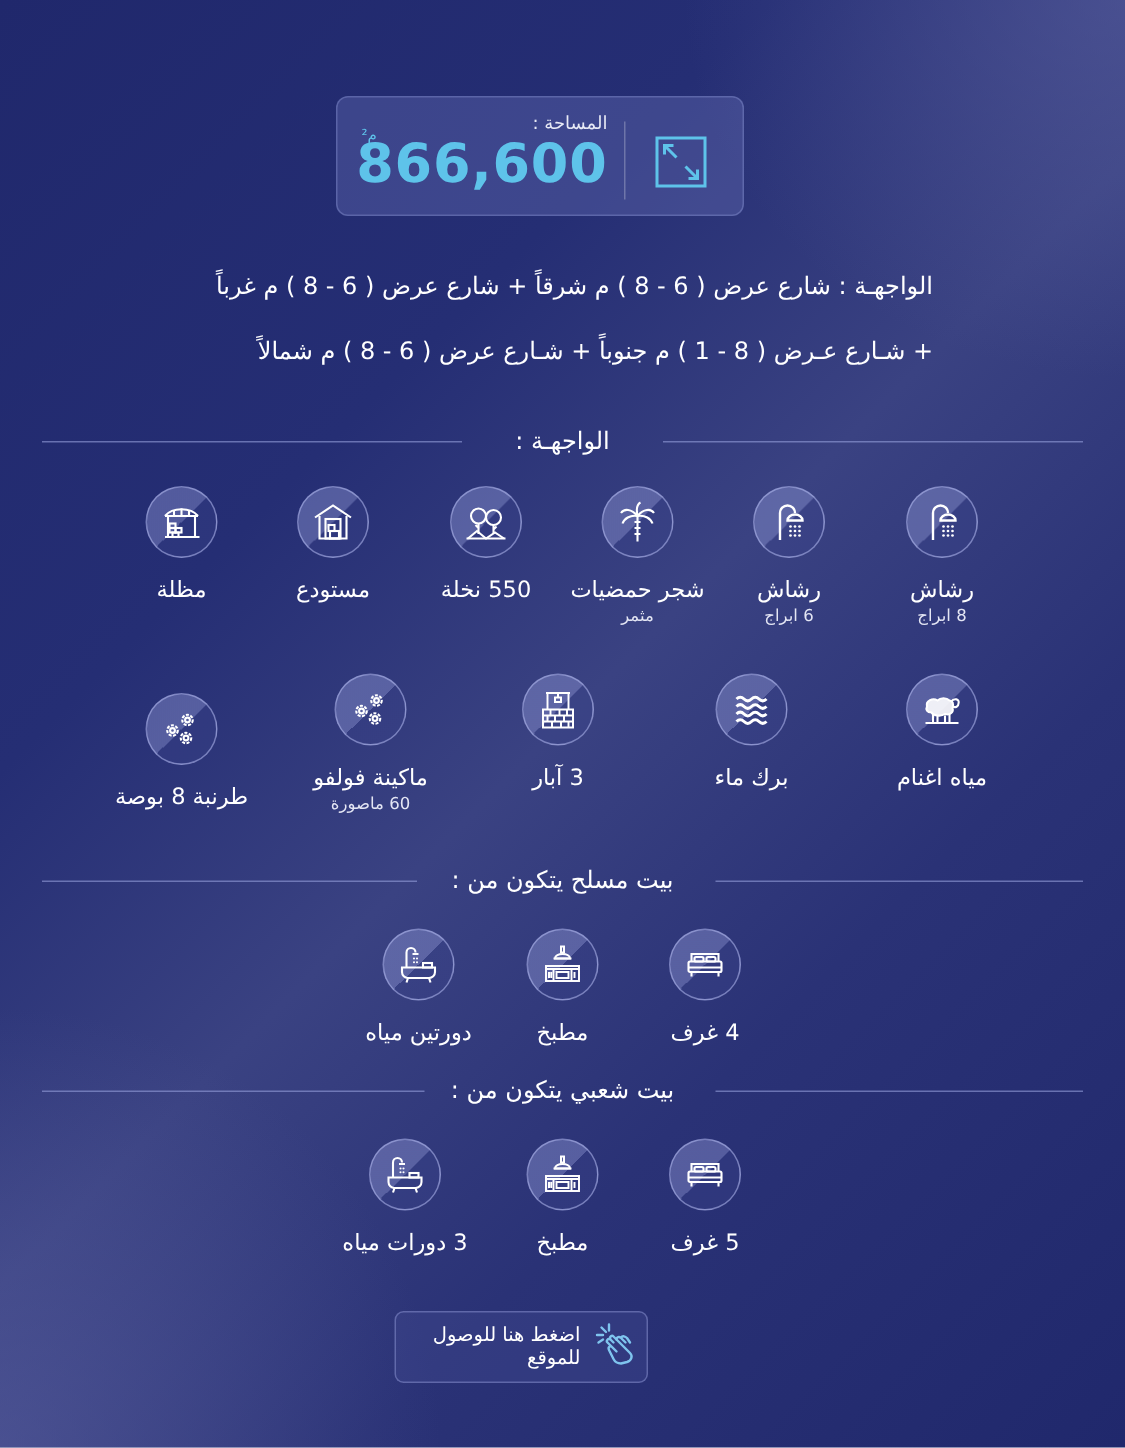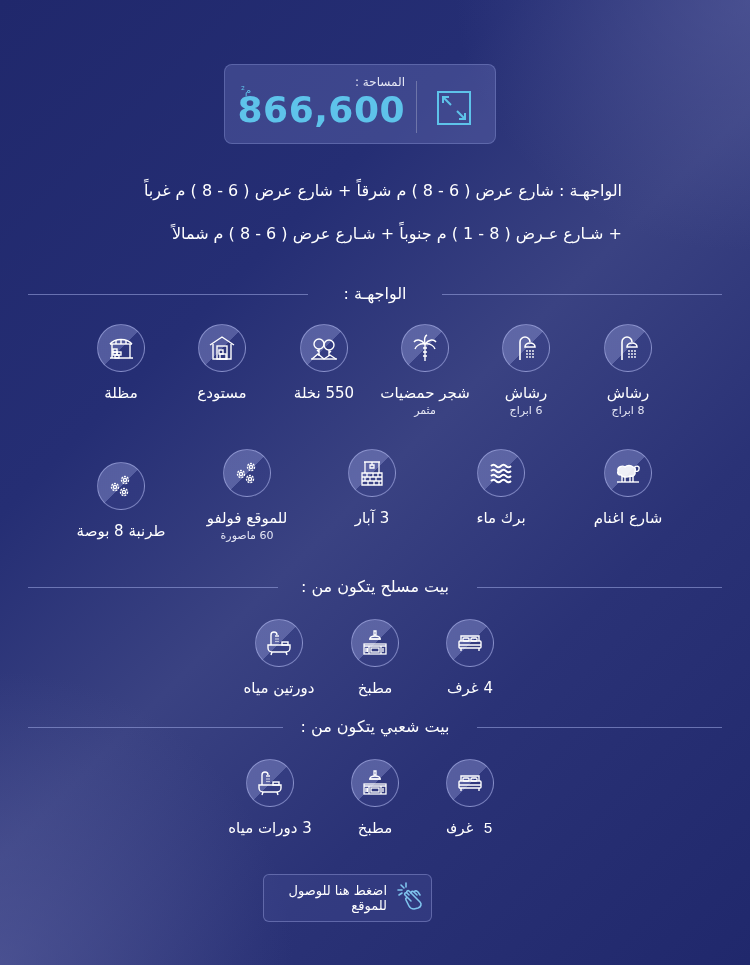--- a/index.html
+++ b/index.html
@@ -235,21 +235,21 @@
           <g stroke="#fff" stroke-width="1.4" fill="#fff" fill-opacity="0.9">
             <path d="M4 12 C3 8 8 6 11 8 C13 6 17 6 19 8 C21 8 22 10 21 13 C22 16 19 18 16 17 C13 19 8 18 7 16 C4 16 3 14 4 12z"></path>
           </g>
           <g stroke="#fff" stroke-width="1.4" fill="none">
             <path d="M20 9 C22 6 26 7 25 10 C25 12 23 13 21 12"></path>
             <path d="M8 17 V23 M11 18 V23 M16 18 V23 M19 17 V23"></path>
             <path d="M3 23 H25"></path>
           </g>
         </svg>
     </div>
-    <div class="label">شارع اغنام</div>
+    <div class="label">مياه اغنام</div>
   </div>
 
   <div class="item" style="left:436px; top:449px;">
     <div class="circle">
       <svg viewBox="0 0 28 28">
           <g stroke="#fff" stroke-width="2" fill="none">
             <path d="M4 7 q2.5 -2.5 5 0 t5 0 t5 0 t5 0"></path>
             <path d="M4 12 q2.5 -2.5 5 0 t5 0 t5 0 t5 0"></path>
             <path d="M4 17 q2.5 -2.5 5 0 t5 0 t5 0 t5 0"></path>
             <path d="M4 22 q2.5 -2.5 5 0 t5 0 t5 0 t5 0"></path>
@@ -279,21 +279,21 @@
           <g stroke="#fff" stroke-width="1.4" fill="none">
             <circle cx="18" cy="8" r="3.5" stroke-dasharray="2 1"></circle>
             <circle cx="18" cy="8" r="1.6"></circle>
             <circle cx="8" cy="15" r="3.5" stroke-dasharray="2 1"></circle>
             <circle cx="8" cy="15" r="1.6"></circle>
             <circle cx="17" cy="20" r="3.5" stroke-dasharray="2 1"></circle>
             <circle cx="17" cy="20" r="1.6"></circle>
           </g>
         </svg>
     </div>
-    <div class="label">للموقع فولفو</div>
+    <div class="label">ماكينة فولفو</div>
     <div class="sub">60 ماصورة</div>
   </div>
 
   <div class="item" style="left:56px; top:462px;">
     <div class="circle">
       <svg viewBox="0 0 28 28">
           <g stroke="#fff" stroke-width="1.4" fill="none">
             <circle cx="18" cy="8" r="3.5" stroke-dasharray="2 1"></circle>
             <circle cx="18" cy="8" r="1.6"></circle>
             <circle cx="8" cy="15" r="3.5" stroke-dasharray="2 1"></circle>
@@ -364,21 +364,21 @@
     </div>
     <div class="label">دورتين مياه</div>
   </div>
 
   <div class="section-head" style="top:717px;">
     <div class="line-l" style="left:0; width:255px;"></div>
     <div class="title">بيت شعبي يتكون من :</div>
     <div class="line-r" style="right:0; width:245px;"></div>
   </div>
 
-  <div class="item" style="left:405px; top:759px;font-family:Liberation Mono, monospace;">
+  <div class="item" style="left:405px; top:759px;">
     <div class="circle">
       <svg viewBox="0 0 28 28">
           <g stroke="#fff" stroke-width="1.4" fill="none">
             <path d="M5 12 V7 H23 V12"></path>
             <rect x="7" y="9" width="6" height="3" rx="1"></rect>
             <rect x="15" y="9" width="6" height="3" rx="1"></rect>
             <rect x="3" y="12" width="22" height="7" rx="1"></rect>
             <path d="M3 16 H25 M5 19 V22 M23 19 V22"></path>
           </g>
         </svg>

